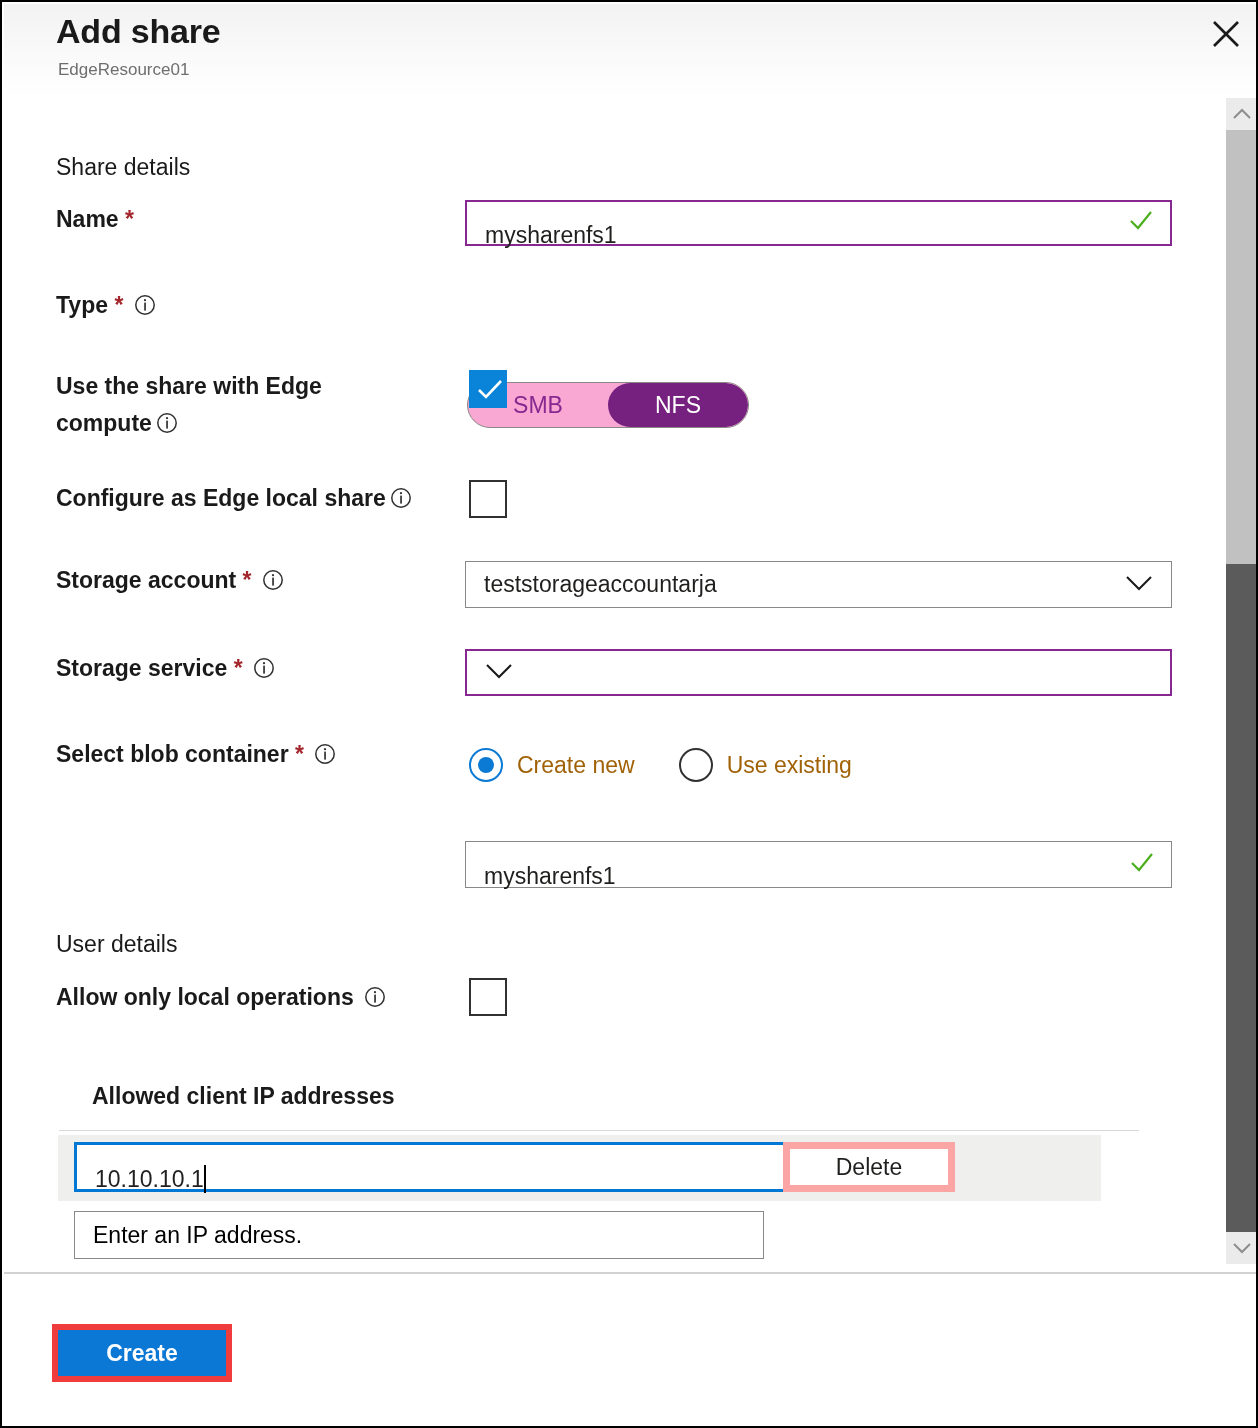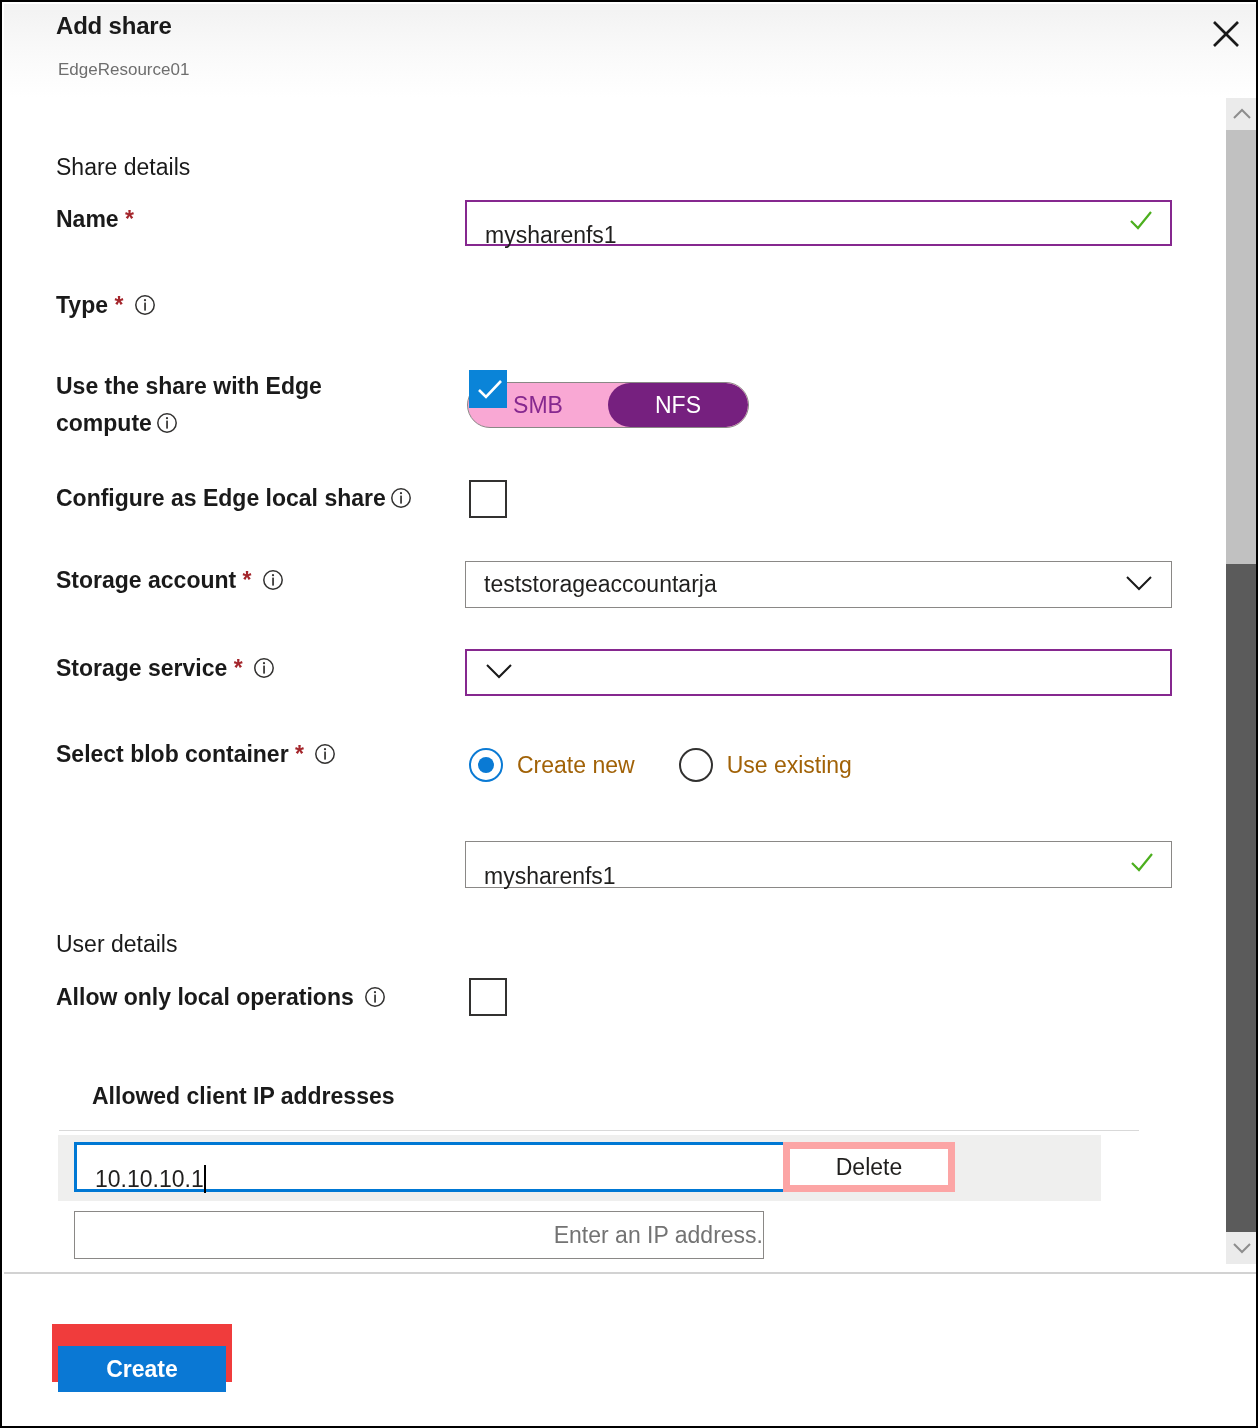--- a/index.html
+++ b/index.html
@@ -25,21 +25,21 @@
   .header {
     position: absolute;
     left: 2px; top: 2px;
     width: 1254px;
     height: 94px;
     background: linear-gradient(to bottom, #f2f2f2 0%, #fafafa 55%, #ffffff 100%);
   }
   .title {
     position: absolute;
     left: 52px; top: 8px;
-    font-size: 24px;
+    font-size: 34px;
     font-weight: bold;
     color: #1a1a1a;
     letter-spacing: -0.2px;
   }
   .subtitle {
     position: absolute;
     left: 54px; top: 56px;
     font-size: 17px;
     color: #6e6e6e;
   }
@@ -124,21 +124,21 @@
     border: 1px solid #8a8886;
     font-size: 23px;
     color: #201f1e;
     display: flex;
     align-items: center;
     padding-left: 18px;
   }
   .tinput.accent { border: 2px solid #8a2be2; border-color: #86288f; }
   .tinput.focus  { border: 3px solid #0078d4; }
   .tinput .val { flex: 1 1 auto; margin-top: 24px; }
-  .tinput .ph { flex: 1 1 auto; color: #737373; text-align: right; }
+  .tinput .ph { flex: 1 1 auto; color: #000000; }
   .tinput .tick { margin-right: 16px; }
   .caret {
     display: inline-block;
     width: 2px; height: 28px;
     background: #000;
     vertical-align: -6px;
   }
 
   
   .ddown {
@@ -272,21 +272,20 @@
     background: #0a78d4;
     color: #ffffff;
     font-size: 23px;
     font-weight: bold;
     display: flex;
     align-items: center;
     justify-content: center;
     cursor: pointer;
     border: none;
     font-family: "Liberation Sans", sans-serif;
-    margin-top: 16px;
   }
 </style>
 </head>
 <body>
 
 <div id="screen">
 
   <div class="header">
     <div class="title">Add share</div>
     <div class="subtitle">EdgeResource01</div>

